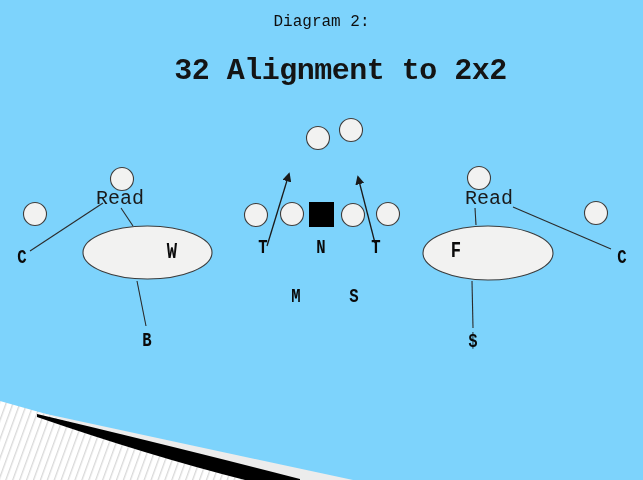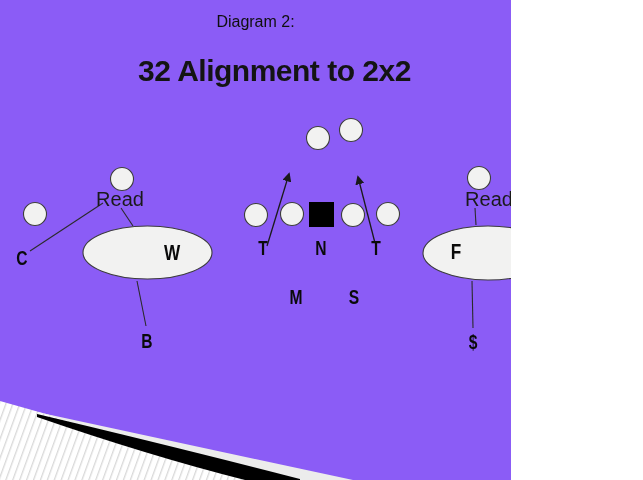--- a/index.html
+++ b/index.html
@@ -1,22 +1,22 @@
 <!DOCTYPE html>
 <html><head>
 <meta charset="utf-8">
 <style>
   html, body { margin: 0; padding: 0; background: #ffffff; }
   #slide {
     position: relative;
-    width: 511px;
+    width: 643px;
     height: 480px;
-    background: #8b5cf6;
+    background: #7dd3fc;
     overflow: hidden;
-    font-family: Liberation Sans, sans-serif;
+    font-family: Liberation Mono, monospace;
     color: #0f0f0f;
   }
   .caption {
     position: absolute;
     left: 0; right: 0; top: 13px;
     text-align: center;
     font-size: 16px;
     font-weight: 400;
     color: #0f0f0f;
   }

